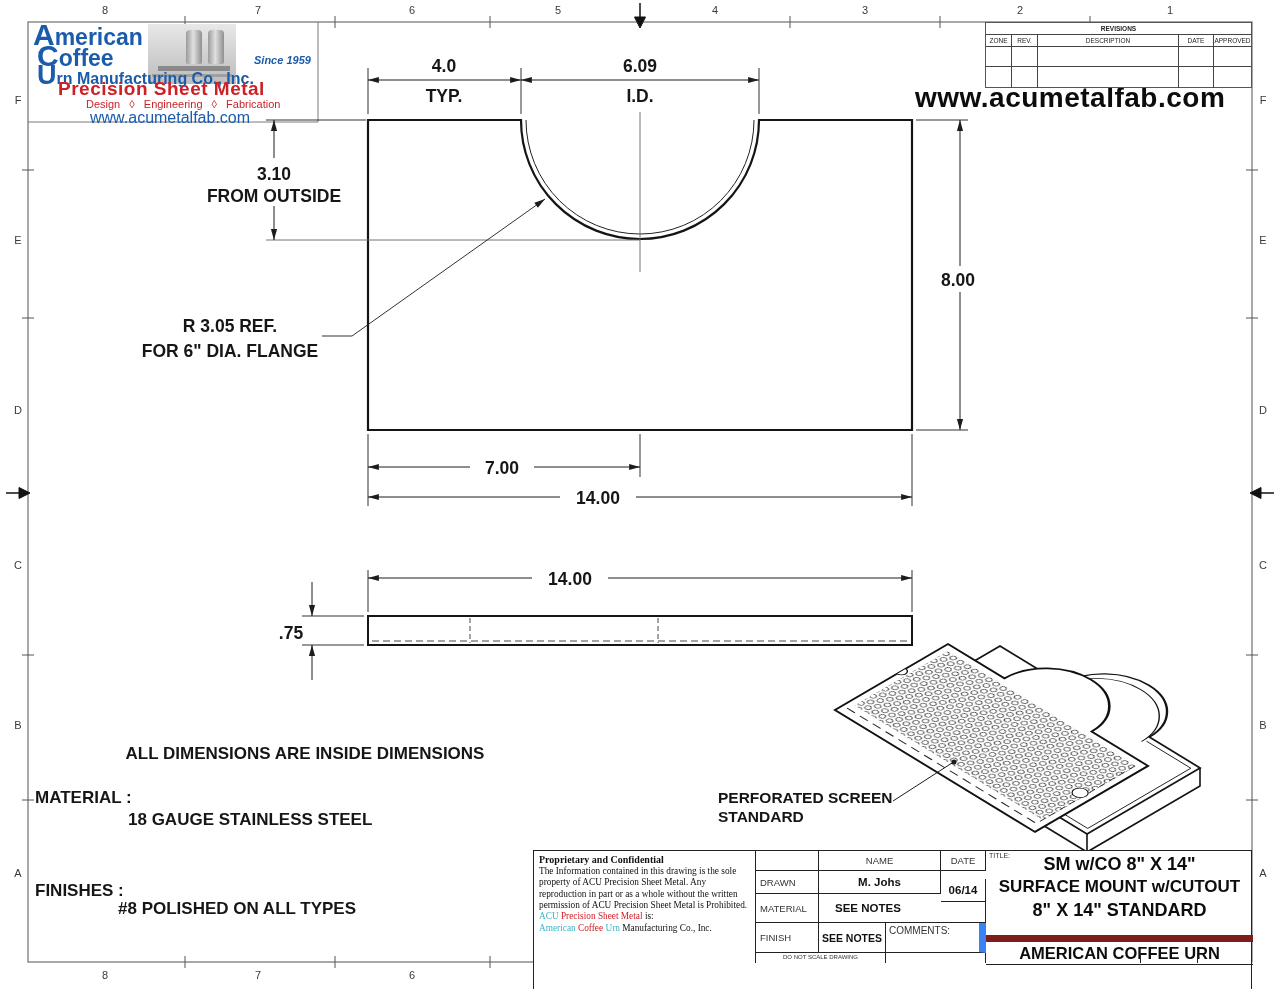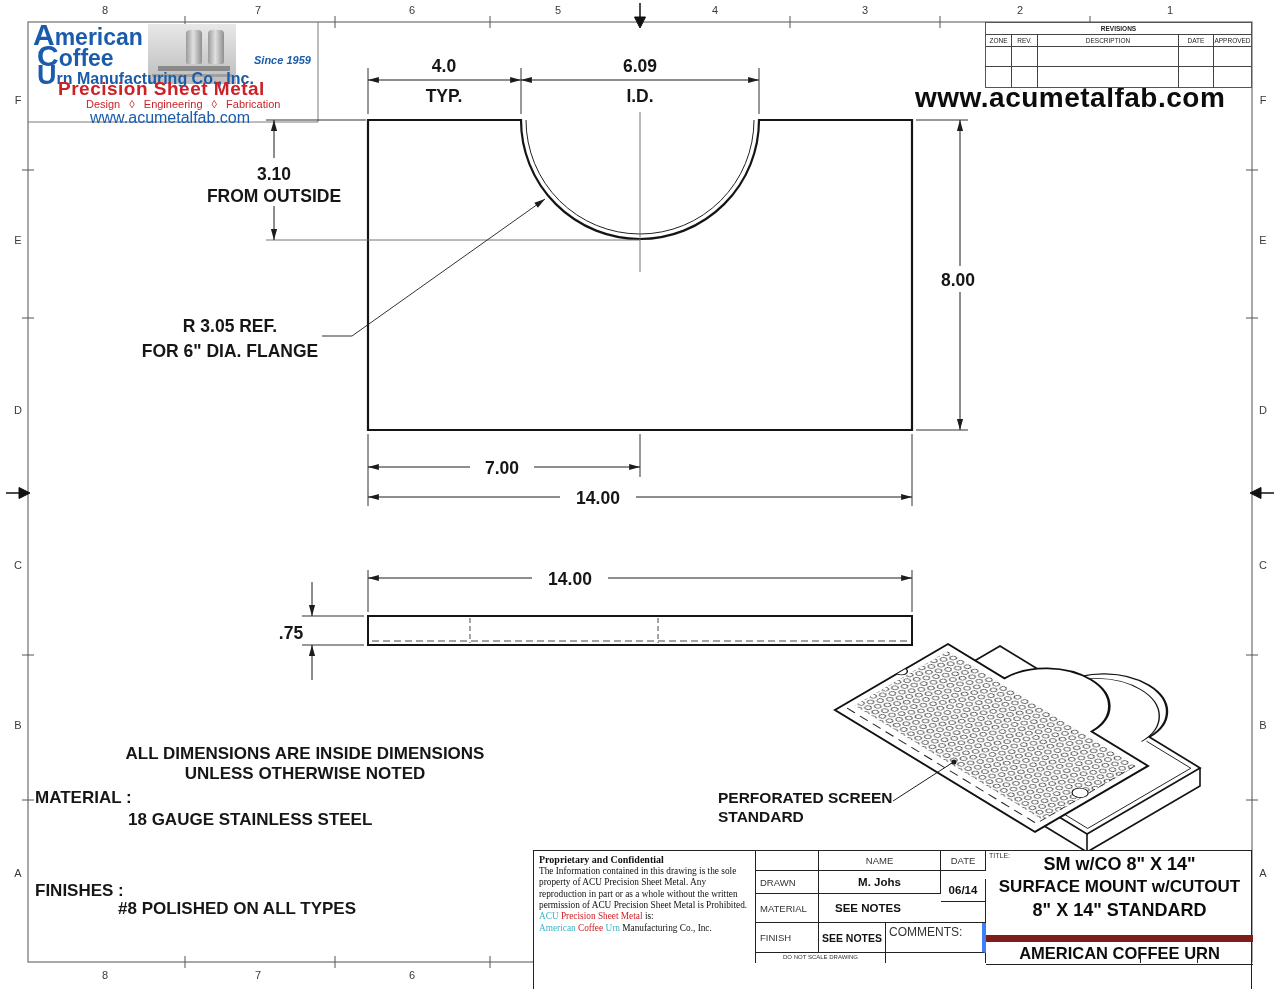--- a/index.html
+++ b/index.html
@@ -229,21 +229,20 @@
   <div class="rev-cell" style="left:228px; top:24px; width:37px;  height:20px; border-bottom:1px solid #444;"></div>
   <div class="rev-cell" style="left:0;   top:44px; width:26px;  height:21px; border-right:1px solid #444;"></div>
   <div class="rev-cell" style="left:26px;  top:44px; width:26px;  height:21px; border-right:1px solid #444;"></div>
   <div class="rev-cell" style="left:52px;  top:44px; width:141px; height:21px; border-right:1px solid #444;"></div>
   <div class="rev-cell" style="left:193px; top:44px; width:35px;  height:21px; border-right:1px solid #444;"></div>
   <div class="rev-cell" style="left:228px; top:44px; width:37px;  height:21px;"></div>
 </div>
 
 <div class="abs note" style="left:55px; top:744px; width:500px; text-align:center;">
   <div>ALL DIMENSIONS ARE INSIDE DIMENSIONS</div>
-  <div>UNLESS OTHERWISE NOTED</div>
 </div>
 <div class="abs note" style="left:35px;  top:788px;">MATERIAL :</div>
 <div class="abs note" style="left:128px; top:810px;">18 GAUGE STAINLESS STEEL</div>
 <div class="abs note" style="left:35px;  top:881px;">FINISHES :</div>
 <div class="abs note" style="left:118px; top:899px;">#8 POLISHED ON ALL TYPES</div>
 
 <div id="titleblock" class="abs" style="left:533px; top:850px; width:719px; height:144px;">
 
   <div class="tb-cell" style="left:0; top:0; width:222px; height:112px; border-right:1px solid #222; padding:3px 5px;">
     <div class="prop-title">Proprietary and Confidential</div>
@@ -255,21 +254,21 @@
   <div class="tb-cell" style="left:222px; top:0; width:63px; height:20px; border-right:1px solid #222; border-bottom:1px solid #222;"></div>
   <div class="tb-cell tb-label" style="left:285px; top:0; width:122px; height:20px; border-right:1px solid #222; border-bottom:1px solid #222; display:flex;align-items:center;justify-content:center;">NAME</div>
   <div class="tb-cell tb-label" style="left:407px; top:0; width:45px; height:20px; border-right:1px solid #222; border-bottom:1px solid #222; display:flex;align-items:center;justify-content:center;">DATE</div>
   <div class="tb-cell tb-label" style="left:222px; top:20px; width:63px; height:23px; border-right:1px solid #222; border-bottom:1px solid #222; display:flex;align-items:center; padding-left:4px;">DRAWN</div>
   <div class="tb-cell tb-val" style="left:285px; top:20px; width:122px; height:23px; border-right:1px solid #222; border-bottom:1px solid #222; display:flex;align-items:center;justify-content:center;">M. Johs</div>
   <div class="tb-cell tb-val" style="left:407px; top:28px; width:45px; height:23px; border-right:1px solid #222; border-bottom:1px solid #222; display:flex;align-items:center;justify-content:center;">06/14</div>
   <div class="tb-cell tb-label" style="left:222px; top:43px; width:63px; height:29px; border-right:1px solid #222; border-bottom:1px solid #222; display:flex;align-items:center; padding-left:4px;">MATERIAL</div>
   <div class="tb-cell tb-val" style="left:285px; top:43px; width:167px; height:29px; border-right:1px solid #222; border-bottom:1px solid #222; display:flex;align-items:center; padding-left:16px;">SEE NOTES</div>
   <div class="tb-cell tb-label" style="left:222px; top:72px; width:63px; height:30px; border-right:1px solid #222; border-bottom:1px solid #222; display:flex;align-items:center; padding-left:4px;">FINISH</div>
   <div class="tb-cell tb-val" style="left:285px; top:72px; width:67px; height:30px; border-right:1px solid #222; border-bottom:1px solid #222; display:flex;align-items:center;justify-content:center; font-size:10.5px;">SEE NOTES</div>
-  <div class="tb-cell" style="left:352px; top:72px; width:100px; height:30px; border-right:4px solid #3b82f6; border-bottom:1px solid #222; font-size:12px; color:#333; padding:2px 3px;">COMMENTS:</div>
+  <div class="tb-cell" style="left:352px; top:72px; width:100px; height:30px; border-right:7px solid #3b82f6; border-bottom:1px solid #222; font-size:10px; color:#333; padding:2px 3px;">COMMENTS:</div>
   <div class="tb-cell" style="left:222px; top:102px; width:130px; height:10px; border-right:1px solid #222; font-size:6px; color:#333; text-align:center; line-height:9px;">DO NOT SCALE DRAWING</div>
   <div class="tb-cell" style="left:352px; top:102px; width:100px; height:10px; border-right:1px solid #222;"></div>
 
   <div class="tb-cell" style="left:452px; top:0; width:267px; height:72px;">
     <div class="abs" style="left:3px; top:1px; font-size:7px; color:#333;">TITLE:</div>
     <div class="abs tb-title-line" style="left:0; top:3px;  width:267px;">SM w/CO 8" X 14"</div>
     <div class="abs tb-title-line" style="left:0; top:26px; width:267px; font-size:17px;">SURFACE MOUNT w/CUTOUT</div>
     <div class="abs tb-title-line" style="left:0; top:49px; width:267px;">8" X 14" STANDARD</div>
   </div>
   <div class="tb-cell tb-company" style="left:452px; top:84px; width:267px; height:30px; border-top:7px solid #7f1d1d; border-bottom:1px solid #222; display:flex;align-items:center;justify-content:center;">AMERICAN COFFEE URN</div>

